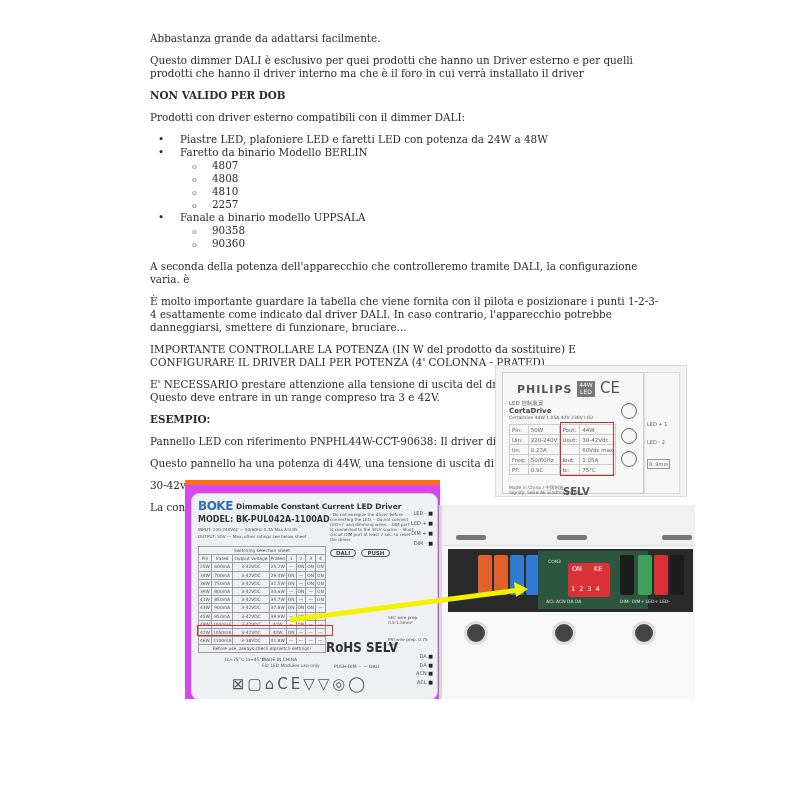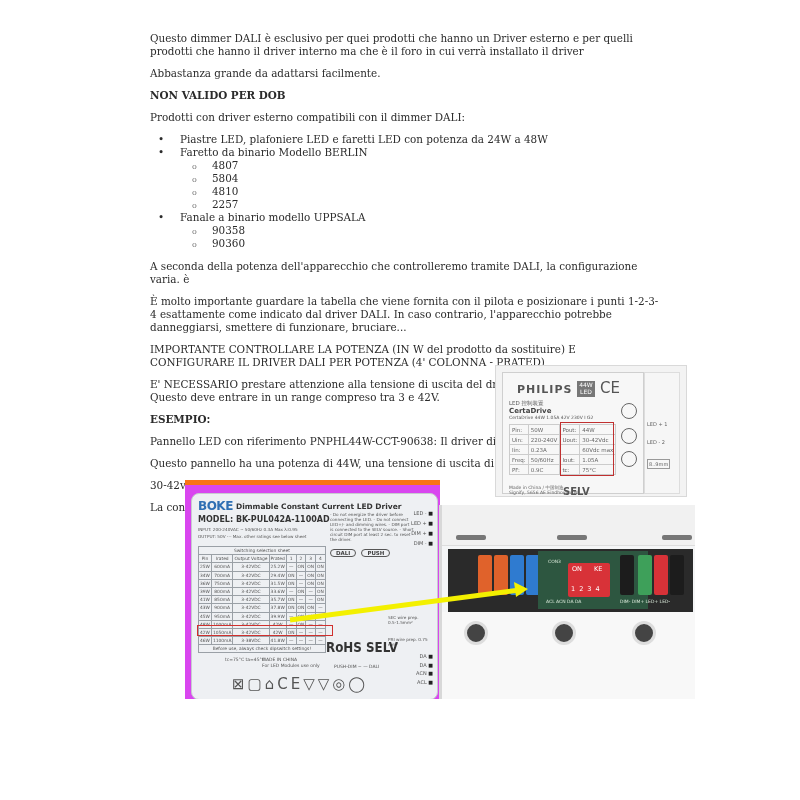--- a/index.html
+++ b/index.html
@@ -68,30 +68,30 @@
   .ph-diplbl { position:absolute; font-family:"DejaVu Sans",sans-serif; font-size:4.5px; color:#d8e8d8; }
   .ph-lower { position:absolute; left:0; top:107px; width:100%; height:87px; background:#f8f8f8; }
   .ph-screw { position:absolute; top:116px; width:18px; height:18px; border-radius:50%; background:#444; border:3px solid #ddd; }
 
   .arrow { position:absolute; left:0; top:0; pointer-events:none; }
 </style>
 </head>
 <body>
 
 <div class="doc">
+  <p class="p">Abbastanza grande da adattarsi facilmente.</p>
   <p class="p">Questo dimmer DALI è esclusivo per quei prodotti che hanno un Driver esterno e per quelli prodotti che hanno il driver interno ma che è il foro in cui verrà installato il driver</p>
-  <p class="p">Abbastanza grande da adattarsi facilmente.</p>
   <p class="p bold">NON VALIDO PER DOB</p>
   <p class="p">Prodotti con driver esterno compatibili con il dimmer DALI:</p>
   <ul class="l1">
     <li><span>Piastre LED, plafoniere LED e faretti LED con potenza da 24W a 48W</span></li>
     <li><span>Faretto da binario Modello BERLIN</span>
       <ul class="l2">
         <li>4807</li>
-        <li>5804</li>
+        <li>4808</li>
         <li>4810</li>
         <li>2257</li>
       </ul>
     </li>
     <li><span>Fanale a binario modello UPPSALA</span>
       <ul class="l2">
         <li>90358</li>
         <li>90360</li>
       </ul>
     </li>

